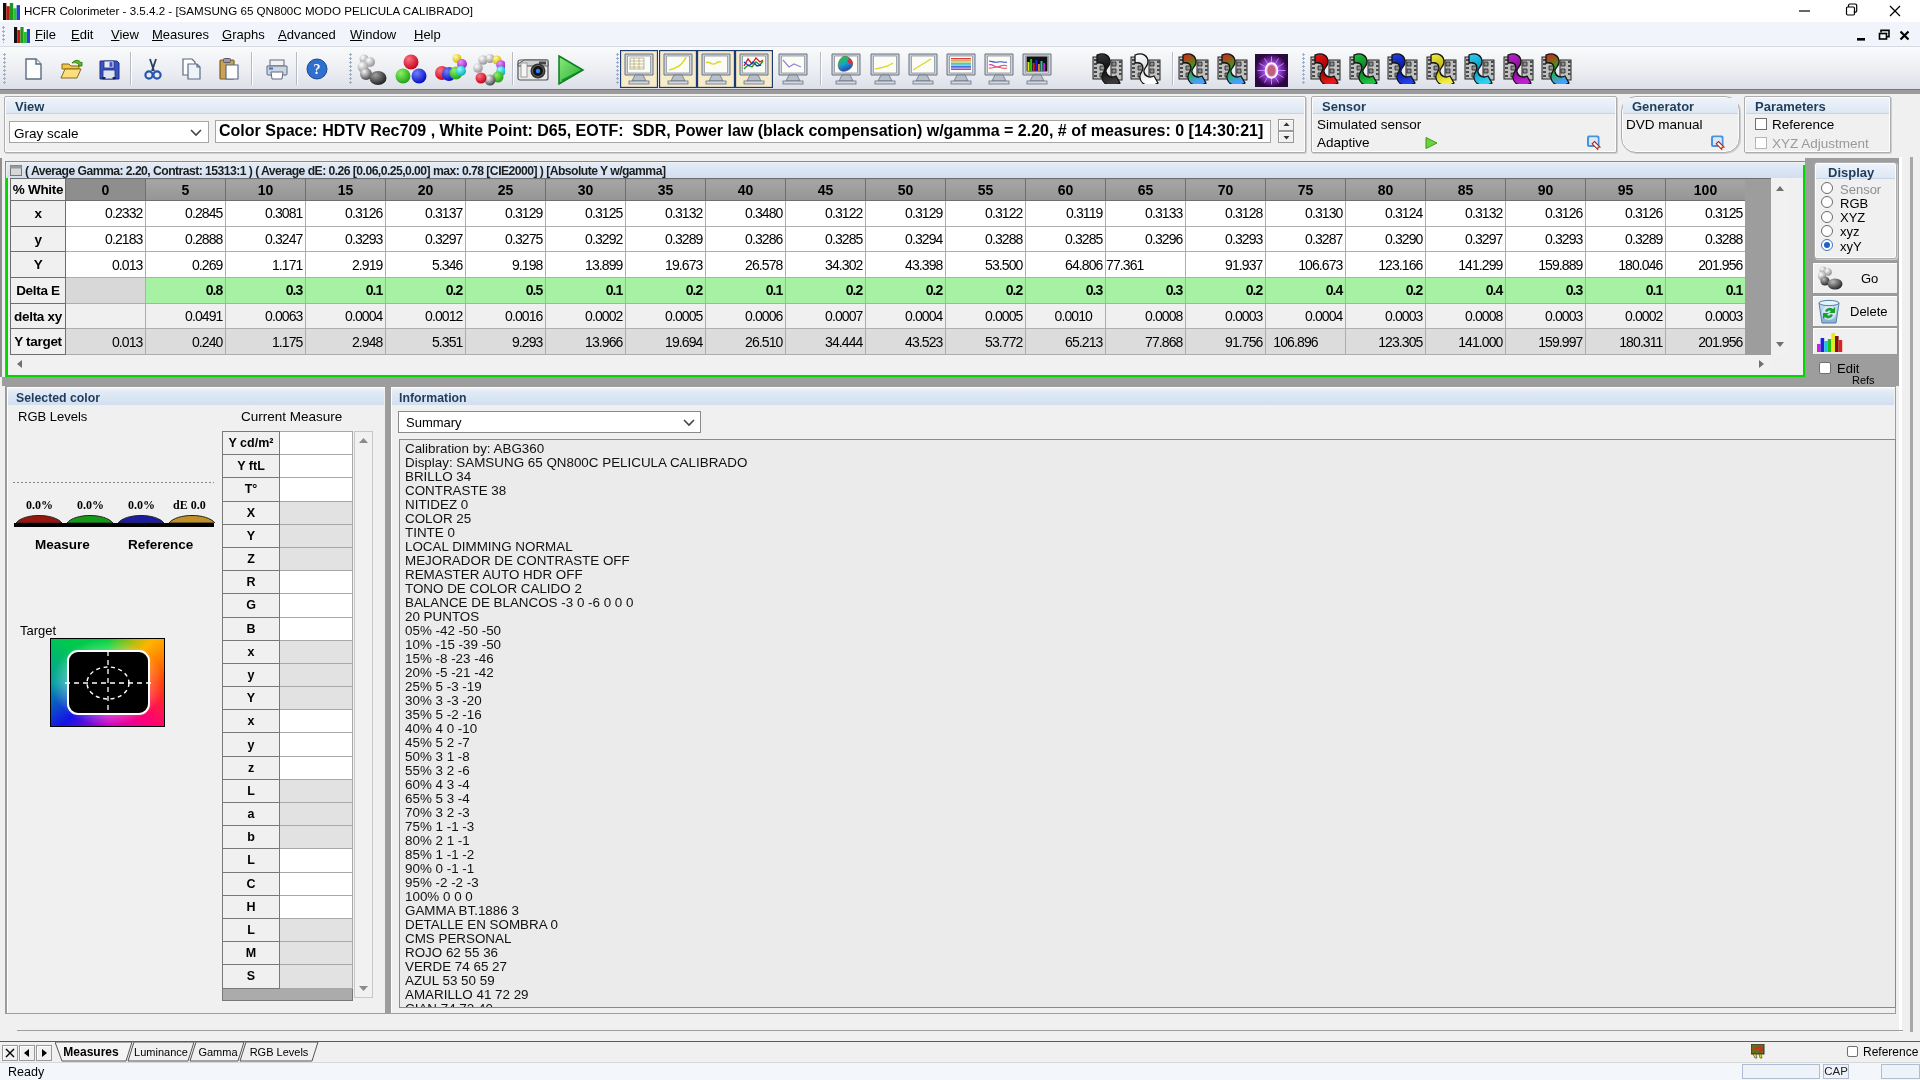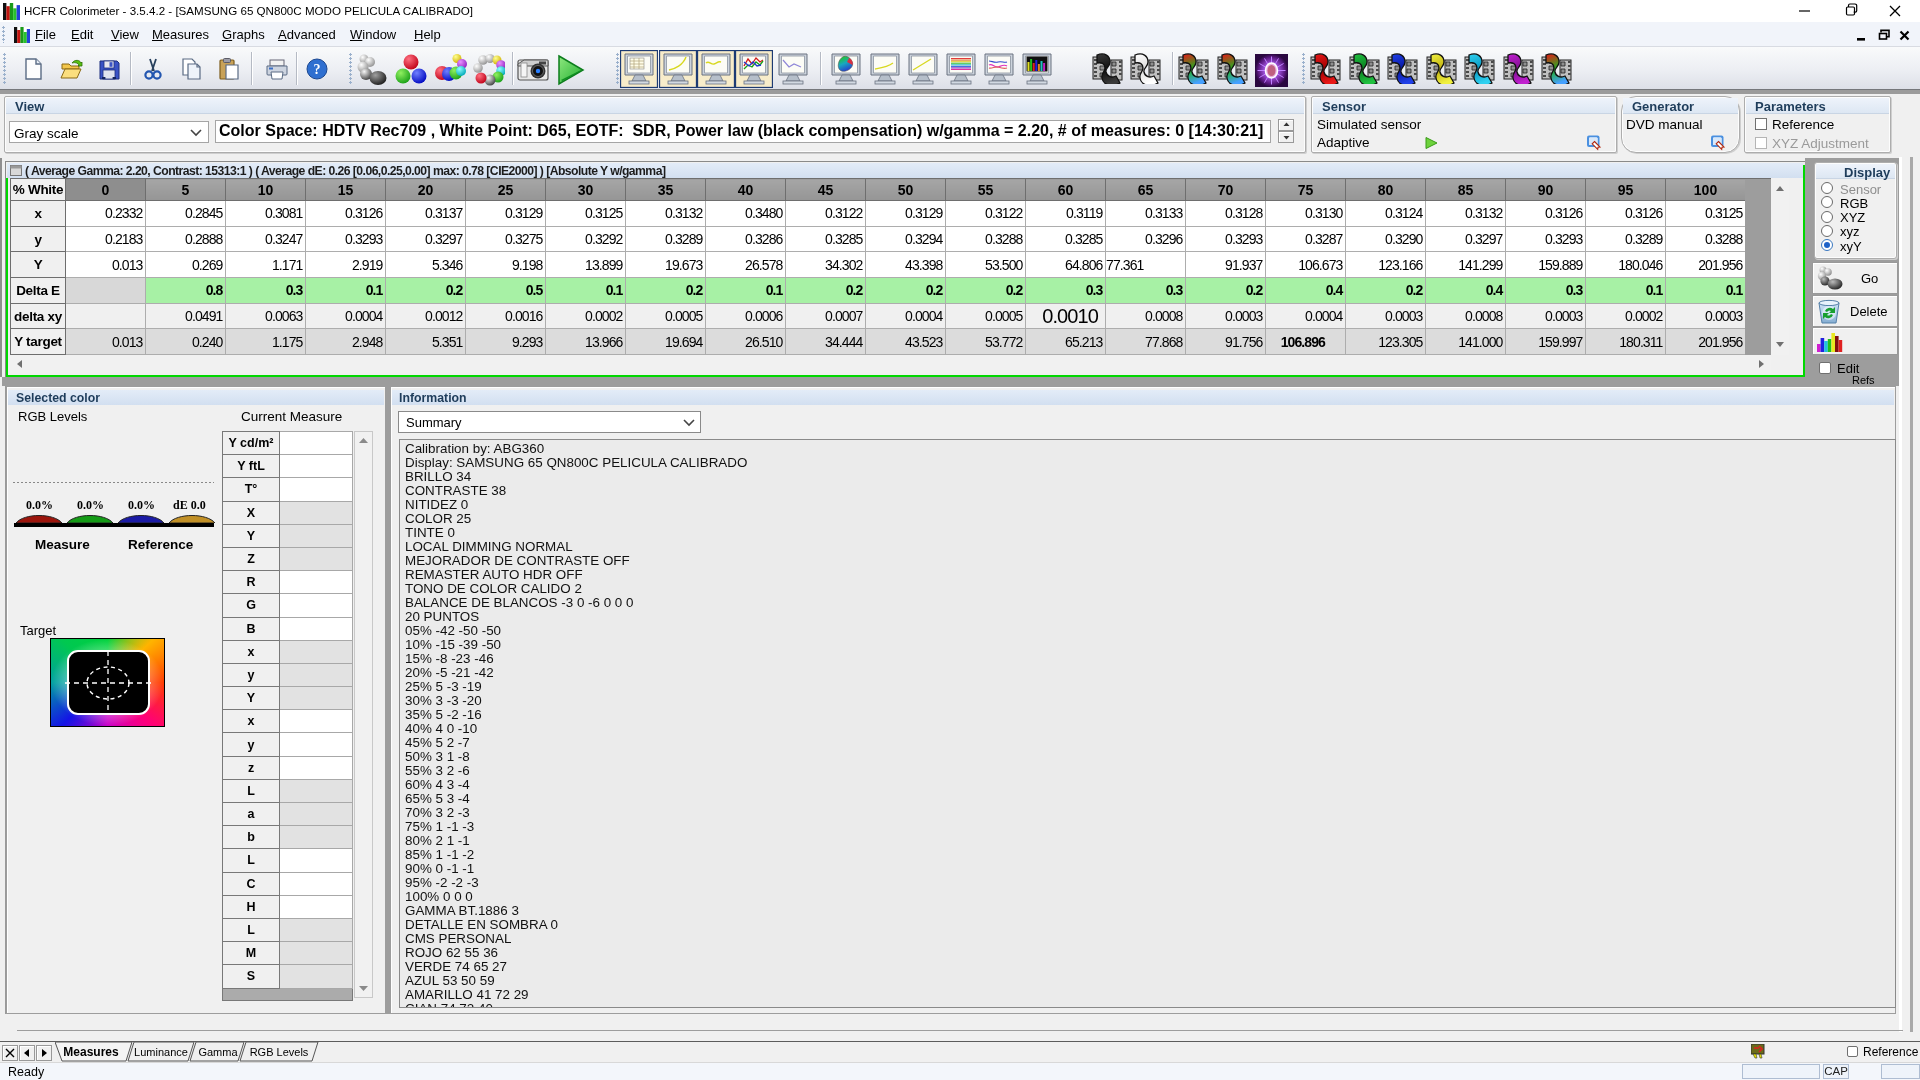--- a/index.html
+++ b/index.html
@@ -821,21 +821,21 @@
         <td style="background:#f0f0f0;border:1px solid #adadad;text-align:right;padding-right:2.5px;font-size:14px;font-weight:normal;letter-spacing:-0.9px;">0.0063</td>
         <td style="background:#f0f0f0;border:1px solid #adadad;text-align:right;padding-right:2.5px;font-size:14px;font-weight:normal;letter-spacing:-0.9px;">0.0004</td>
         <td style="background:#f0f0f0;border:1px solid #adadad;text-align:right;padding-right:2.5px;font-size:14px;font-weight:normal;letter-spacing:-0.9px;">0.0012</td>
         <td style="background:#f0f0f0;border:1px solid #adadad;text-align:right;padding-right:2.5px;font-size:14px;font-weight:normal;letter-spacing:-0.9px;">0.0016</td>
         <td style="background:#f0f0f0;border:1px solid #adadad;text-align:right;padding-right:2.5px;font-size:14px;font-weight:normal;letter-spacing:-0.9px;">0.0002</td>
         <td style="background:#f0f0f0;border:1px solid #adadad;text-align:right;padding-right:2.5px;font-size:14px;font-weight:normal;letter-spacing:-0.9px;">0.0005</td>
         <td style="background:#f0f0f0;border:1px solid #adadad;text-align:right;padding-right:2.5px;font-size:14px;font-weight:normal;letter-spacing:-0.9px;">0.0006</td>
         <td style="background:#f0f0f0;border:1px solid #adadad;text-align:right;padding-right:2.5px;font-size:14px;font-weight:normal;letter-spacing:-0.9px;">0.0007</td>
         <td style="background:#f0f0f0;border:1px solid #adadad;text-align:right;padding-right:2.5px;font-size:14px;font-weight:normal;letter-spacing:-0.9px;">0.0004</td>
         <td style="background:#f0f0f0;border:1px solid #adadad;text-align:right;padding-right:2.5px;font-size:14px;font-weight:normal;letter-spacing:-0.9px;">0.0005</td>
-        <td style="background:#f0f0f0;border:1px solid #adadad;text-align:right;padding-right:7px;font-size:20px;font-weight:normal;letter-spacing:-0.9px;">0.0010</td>
+        <td style="background:#f0f0f0;border:1px solid #adadad;text-align:right;padding-right:13px;font-size:14px;font-weight:normal;letter-spacing:-0.9px;">0.0010</td>
         <td style="background:#f0f0f0;border:1px solid #adadad;text-align:right;padding-right:2.5px;font-size:14px;font-weight:normal;letter-spacing:-0.9px;">0.0008</td>
         <td style="background:#f0f0f0;border:1px solid #adadad;text-align:right;padding-right:2.5px;font-size:14px;font-weight:normal;letter-spacing:-0.9px;">0.0003</td>
         <td style="background:#f0f0f0;border:1px solid #adadad;text-align:right;padding-right:2.5px;font-size:14px;font-weight:normal;letter-spacing:-0.9px;">0.0004</td>
         <td style="background:#f0f0f0;border:1px solid #adadad;text-align:right;padding-right:2.5px;font-size:14px;font-weight:normal;letter-spacing:-0.9px;">0.0003</td>
         <td style="background:#f0f0f0;border:1px solid #adadad;text-align:right;padding-right:2.5px;font-size:14px;font-weight:normal;letter-spacing:-0.9px;">0.0008</td>
         <td style="background:#f0f0f0;border:1px solid #adadad;text-align:right;padding-right:2.5px;font-size:14px;font-weight:normal;letter-spacing:-0.9px;">0.0003</td>
         <td style="background:#f0f0f0;border:1px solid #adadad;text-align:right;padding-right:2.5px;font-size:14px;font-weight:normal;letter-spacing:-0.9px;">0.0002</td>
         <td style="background:#f0f0f0;border:1px solid #adadad;text-align:right;padding-right:2.5px;font-size:14px;font-weight:normal;letter-spacing:-0.9px;">0.0003</td>
       </tr>
       <tr style="height:25.7px;">
@@ -848,42 +848,42 @@
         <td style="background:#dcdcdc;border:1px solid #adadad;text-align:right;padding-right:2.5px;font-size:14px;font-weight:normal;letter-spacing:-0.9px;">9.293</td>
         <td style="background:#dcdcdc;border:1px solid #adadad;text-align:right;padding-right:2.5px;font-size:14px;font-weight:normal;letter-spacing:-0.9px;">13.966</td>
         <td style="background:#dcdcdc;border:1px solid #adadad;text-align:right;padding-right:2.5px;font-size:14px;font-weight:normal;letter-spacing:-0.9px;">19.694</td>
         <td style="background:#dcdcdc;border:1px solid #adadad;text-align:right;padding-right:2.5px;font-size:14px;font-weight:normal;letter-spacing:-0.9px;">26.510</td>
         <td style="background:#dcdcdc;border:1px solid #adadad;text-align:right;padding-right:2.5px;font-size:14px;font-weight:normal;letter-spacing:-0.9px;">34.444</td>
         <td style="background:#dcdcdc;border:1px solid #adadad;text-align:right;padding-right:2.5px;font-size:14px;font-weight:normal;letter-spacing:-0.9px;">43.523</td>
         <td style="background:#dcdcdc;border:1px solid #adadad;text-align:right;padding-right:2.5px;font-size:14px;font-weight:normal;letter-spacing:-0.9px;">53.772</td>
         <td style="background:#dcdcdc;border:1px solid #adadad;text-align:right;padding-right:2.5px;font-size:14px;font-weight:normal;letter-spacing:-0.9px;">65.213</td>
         <td style="background:#dcdcdc;border:1px solid #adadad;text-align:right;padding-right:2.5px;font-size:14px;font-weight:normal;letter-spacing:-0.9px;">77.868</td>
         <td style="background:#dcdcdc;border:1px solid #adadad;text-align:right;padding-right:2.5px;font-size:14px;font-weight:normal;letter-spacing:-0.9px;">91.756</td>
-        <td style="background:#dcdcdc;border:1px solid #adadad;text-align:right;padding-right:20px;font-size:14px;font-weight:bold;letter-spacing:-0.9px;">106.896</td>
+        <td style="background:#dcdcdc;border:1px solid #adadad;text-align:center;padding-right:20px;font-size:14px;font-weight:normal;letter-spacing:-0.9px;">106.896</td>
         <td style="background:#dcdcdc;border:1px solid #adadad;text-align:right;padding-right:2.5px;font-size:14px;font-weight:normal;letter-spacing:-0.9px;">123.305</td>
         <td style="background:#dcdcdc;border:1px solid #adadad;text-align:right;padding-right:2.5px;font-size:14px;font-weight:normal;letter-spacing:-0.9px;">141.000</td>
         <td style="background:#dcdcdc;border:1px solid #adadad;text-align:right;padding-right:2.5px;font-size:14px;font-weight:normal;letter-spacing:-0.9px;">159.997</td>
         <td style="background:#dcdcdc;border:1px solid #adadad;text-align:right;padding-right:2.5px;font-size:14px;font-weight:normal;letter-spacing:-0.9px;">180.311</td>
         <td style="background:#dcdcdc;border:1px solid #adadad;text-align:right;padding-right:2.5px;font-size:14px;font-weight:normal;letter-spacing:-0.9px;">201.956</td>
       </tr>
     </tbody>
   </table>
 <div class="abs" style="left:1745px;top:178px;width:26px;height:177px;background:#9d9d9d;border-top:1px solid #6e6e6e;"></div>
 <div class="abs scroll" style="left:1771px;top:178px;width:18px;height:177px;"></div>
 <svg class="abs" style="left:1771px;top:178px" width="18" height="177" viewBox="0 0 18 177">
     <path d="M5 13l4-5 4 5z" fill="#707070"></path>
     <path d="M5 164l4 5 4-5z" fill="#707070"></path>
   </svg>
 <div class="abs scroll" style="left:10px;top:355px;width:1761px;height:18px;"></div>
 <svg class="abs" style="left:10px;top:355px" width="1761" height="18" viewBox="0 0 1761 18">
     <path d="M12 5l-5 4 5 4z" fill="#707070"></path>
     <path d="M1749 5l5 4-5 4z" fill="#707070"></path>
   </svg>
 <div class="abs gbox" style="left:1814px;top:162px;width:83px;height:97px;border-radius:3px;">
-    <div class="gtitle" style="height:15px;padding-left:28px;">Display</div>
+    <div class="gtitle" style="height:15px;padding-left:12px;">Display</div>
   </div>
 <div class="abs radio" style="left:1821px;top:182px;border-color:#6a6a6a;"></div>
 <div class="abs" style="left:1840px;top:182px;font-size:13px;color:#8e8e8e;">Sensor</div>
 <div class="abs radio" style="left:1821px;top:196px;border-color:#6a6a6a;"></div>
 <div class="abs" style="left:1840px;top:196px;font-size:13px;color:#000;">RGB</div>
 <div class="abs radio" style="left:1821px;top:211px;border-color:#6a6a6a;"></div>
 <div class="abs" style="left:1840px;top:210px;font-size:13px;color:#000;">XYZ</div>
 <div class="abs radio" style="left:1821px;top:225px;border-color:#6a6a6a;"></div>
 <div class="abs" style="left:1840px;top:224px;font-size:13px;color:#000;">xyz</div>
 <div class="abs radio" style="left:1821px;top:239px;border-color:#3a78c0;"></div>

